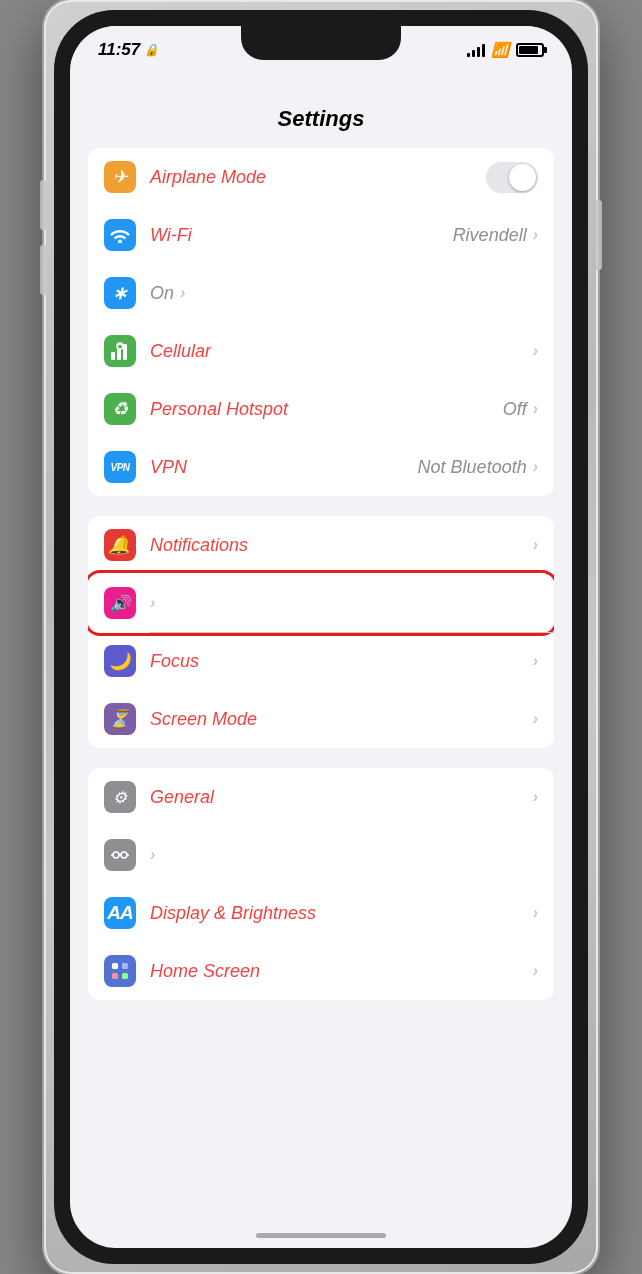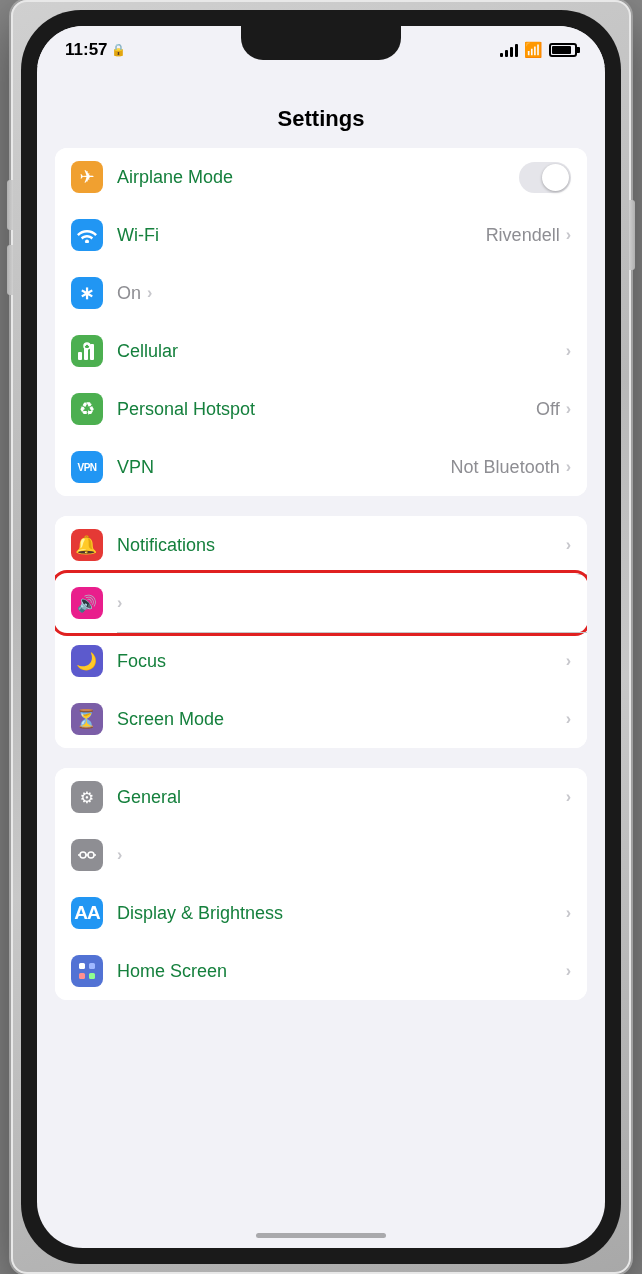--- a/index.html
+++ b/index.html
@@ -7,26 +7,27 @@
     body {
       background: #888;
       display: flex;
       justify-content: center;
       align-items: center;
       min-height: 100vh;
       font-family: -apple-system, 'Helvetica Neue', sans-serif;
     }
 
     .phone-outer {
-      width: 620px;
+      width: 554px;
       height: 1274px;
       background: linear-gradient(160deg, #d0d0d0 0%, #b8b8b8 40%, #c8c8c8 60%, #a8a8a8 100%);
-      border-radius: 16px;
+      border-radius: 27px;
       position: relative;
       box-shadow: 0 0 0 2px #a0a0a0, inset 0 0 0 2px #e8e8e8, 0 20px 60px rgba(0,0,0,0.5);
+      font-style: italic;
     }
 
     .phone-inner {
       position: absolute;
       top: 10px; left: 10px; right: 10px; bottom: 10px;
       background: #1a1a1a;
       border-radius: 60px;
       overflow: hidden;
     }
 
@@ -174,21 +175,21 @@
       justify-content: center;
       margin-right: 14px;
       flex-shrink: 0;
       font-size: 16px;
       color: #fff;
     }
 
     .row-label {
       flex: 1;
       font-size: 18px;
-      color: #15803d;
+      color: #ef4444;
     }
 
     .row-value {
       font-size: 18px;
       color: #8e8e93;
       margin-right: 6px;
     }
 
     .chevron {
       color: #c7c7cc;

